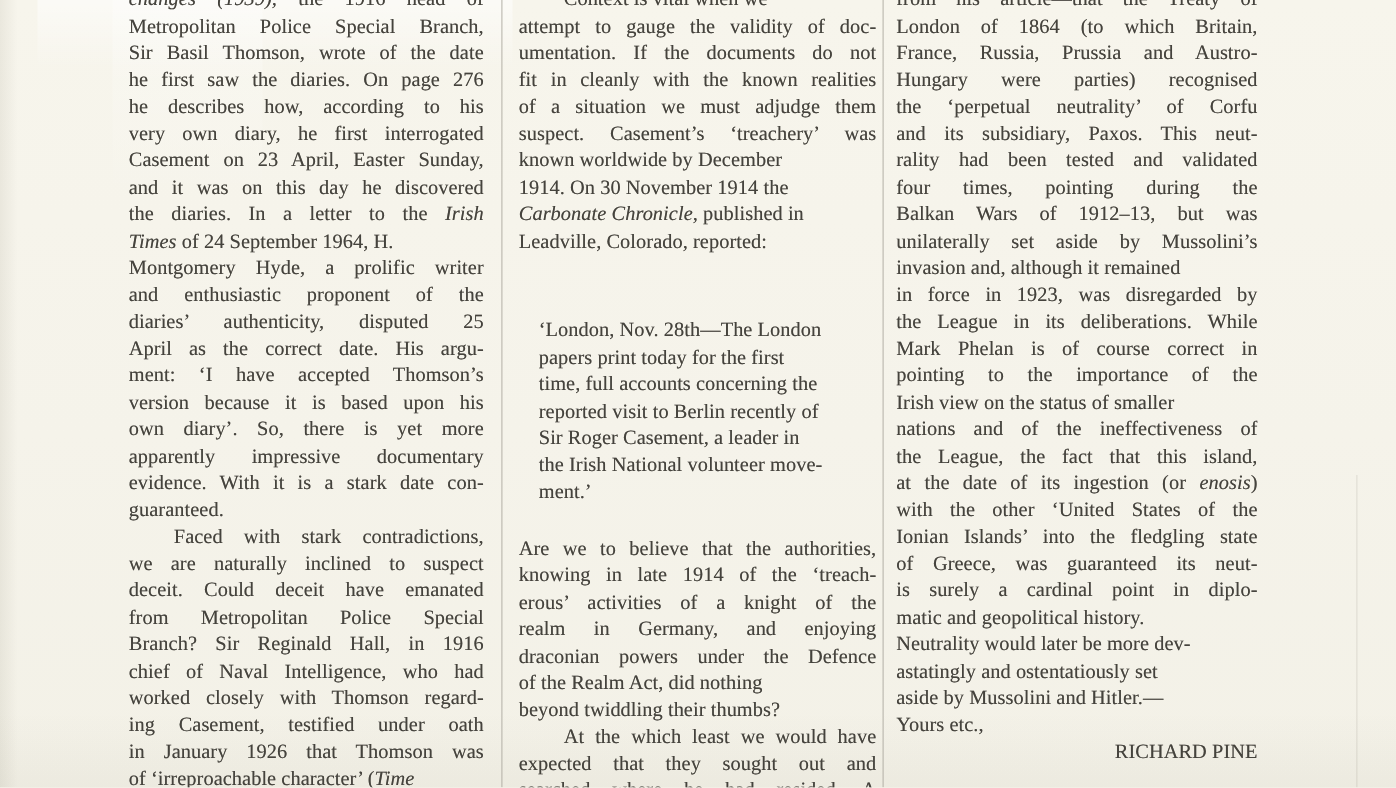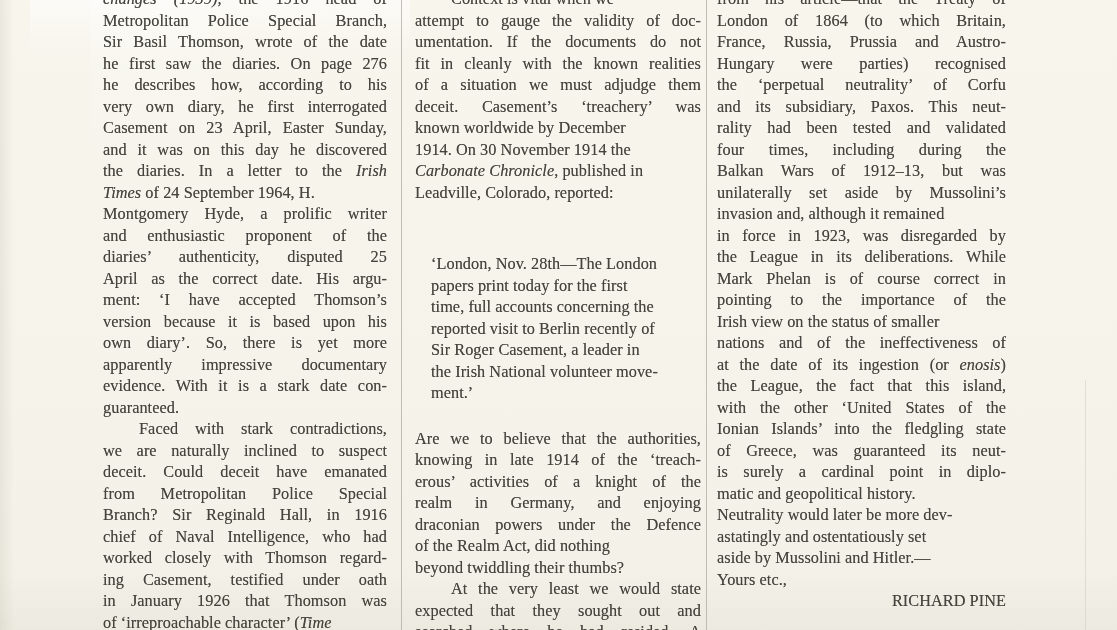--- a/index.html
+++ b/index.html
@@ -105,64 +105,64 @@
       <div class="line j"><span>ing Casement, testified under oath</span></div>
       <div class="line j"><span>in January 1926 that Thomson was</span></div>
       <div class="line"><span>of ‘irreproachable character’ (</span><span class="it">Time</span></div>
     </div>
   <div class="column" id="col-2">
       <div class="line" style="text-indent: 36px;"><span>Context is vital when we</span></div>
       <div class="line j"><span>attempt to gauge the validity of doc-</span></div>
       <div class="line j"><span>umentation. If the documents do not</span></div>
       <div class="line j"><span>fit in cleanly with the known realities</span></div>
       <div class="line j"><span>of a situation we must adjudge them</span></div>
-      <div class="line j"><span>deceit. Casement’s ‘treachery’ was</span></div>
+      <div class="line j"><span>suspect. Casement’s ‘treachery’ was</span></div>
       <div class="line"><span>known worldwide by December</span></div>
       <div class="line"><span>1914. On 30 November 1914 the</span></div>
       <div class="line"><span class="it">Carbonate Chronicle</span><span>, published in</span></div>
       <div class="line"><span>Leadville, Colorado, reported:</span></div>
       <div class="line quote" style="margin-top: 50px;"><span>‘London, Nov. 28th—The London</span></div>
       <div class="line quote"><span>papers print today for the first</span></div>
       <div class="line quote"><span>time, full accounts concerning the</span></div>
       <div class="line quote"><span>reported visit to Berlin recently of</span></div>
       <div class="line quote"><span>Sir Roger Casement, a leader in</span></div>
       <div class="line quote"><span>the Irish National volunteer move-</span></div>
       <div class="line quote"><span>ment.’</span></div>
       <div class="line j" style="margin-top: 24px;"><span>Are we to believe that the authorities,</span></div>
       <div class="line j"><span>knowing in late 1914 of the ‘treach-</span></div>
       <div class="line j"><span>erous’ activities of a knight of the</span></div>
       <div class="line j"><span>realm in Germany, and enjoying</span></div>
       <div class="line j"><span>draconian powers under the Defence</span></div>
       <div class="line"><span>of the Realm Act, did nothing</span></div>
       <div class="line"><span>beyond twiddling their thumbs?</span></div>
-      <div class="line j" style="text-indent: 36px;"><span>At the very least we would state</span></div>
+      <div class="line j" style="text-indent: 36px;"><span>At the which least we would have</span></div>
       <div class="line j"><span>expected that they sought out and</span></div>
       <div class="line j"><span>searched where he had resided. A</span></div>
       <div class="line"><span>handwritten statement from</span></div>
     </div>
   <div class="column" id="col-3">
       <div class="line j"><span>from his article—that the Treaty of</span></div>
       <div class="line j"><span>London of 1864 (to which Britain,</span></div>
       <div class="line j"><span>France, Russia, Prussia and Austro-</span></div>
       <div class="line j"><span>Hungary were parties) recognised</span></div>
       <div class="line j"><span>the ‘perpetual neutrality’ of Corfu</span></div>
       <div class="line j"><span>and its subsidiary, Paxos. This neut-</span></div>
       <div class="line j"><span>rality had been tested and validated</span></div>
-      <div class="line j"><span>four times, including during the</span></div>
+      <div class="line j"><span>four times, pointing during the</span></div>
       <div class="line j"><span>Balkan Wars of 1912–13, but was</span></div>
       <div class="line j"><span>unilaterally set aside by Mussolini’s</span></div>
       <div class="line"><span>invasion and, although it remained</span></div>
       <div class="line j"><span>in force in 1923, was disregarded by</span></div>
       <div class="line j"><span>the League in its deliberations. While</span></div>
       <div class="line j"><span>Mark Phelan is of course correct in</span></div>
       <div class="line j"><span>pointing to the importance of the</span></div>
       <div class="line"><span>Irish view on the status of smaller</span></div>
       <div class="line j"><span>nations and of the ineffectiveness of</span></div>
+      <div class="line j"><span>the League, the fact that this island,</span></div>
       <div class="line j"><span>at the date of its ingestion (or </span><span class="it">enosis</span><span>)</span></div>
-      <div class="line j"><span>the League, the fact that this island,</span></div>
       <div class="line j"><span>with the other ‘United States of the</span></div>
       <div class="line j"><span>Ionian Islands’ into the fledgling state</span></div>
       <div class="line j"><span>of Greece, was guaranteed its neut-</span></div>
       <div class="line j"><span>is surely a cardinal point in diplo-</span></div>
       <div class="line"><span>matic and geopolitical history.</span></div>
       <div class="line"><span>Neutrality would later be more dev-</span></div>
       <div class="line"><span>astatingly and ostentatiously set</span></div>
       <div class="line"><span>aside by Mussolini and Hitler.—</span></div>
       <div class="line"><span>Yours etc.,</span></div>
       <div class="line right"><span>RICHARD PINE</span></div>

